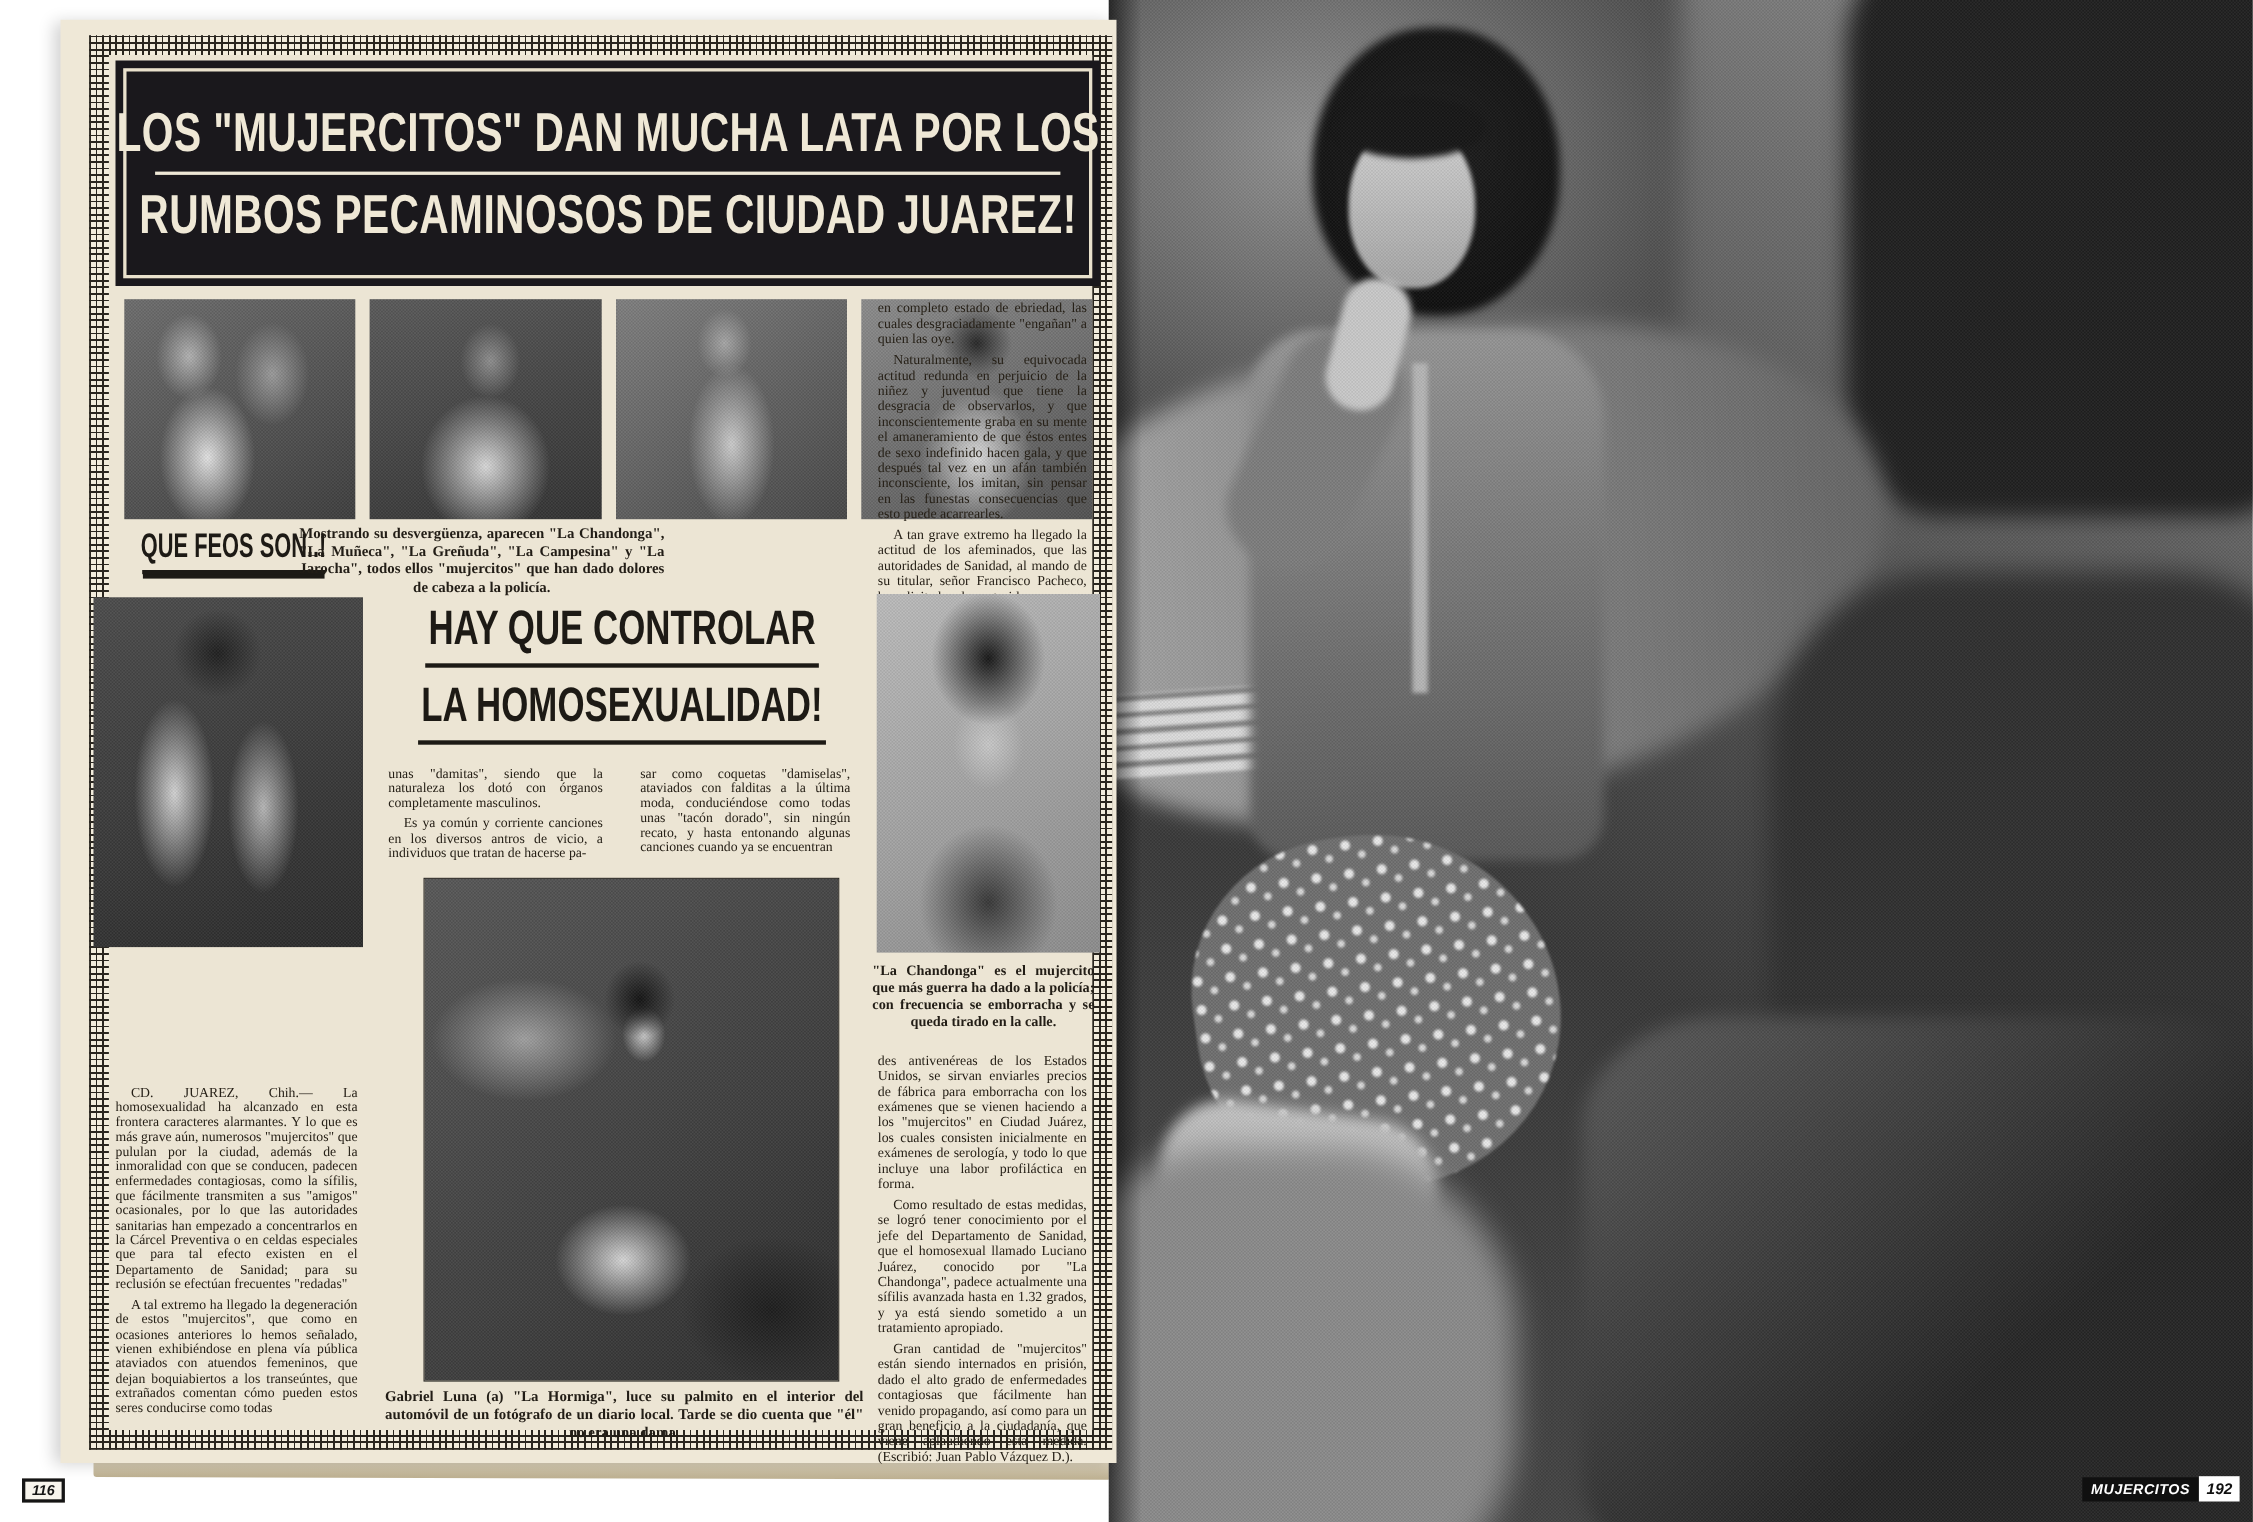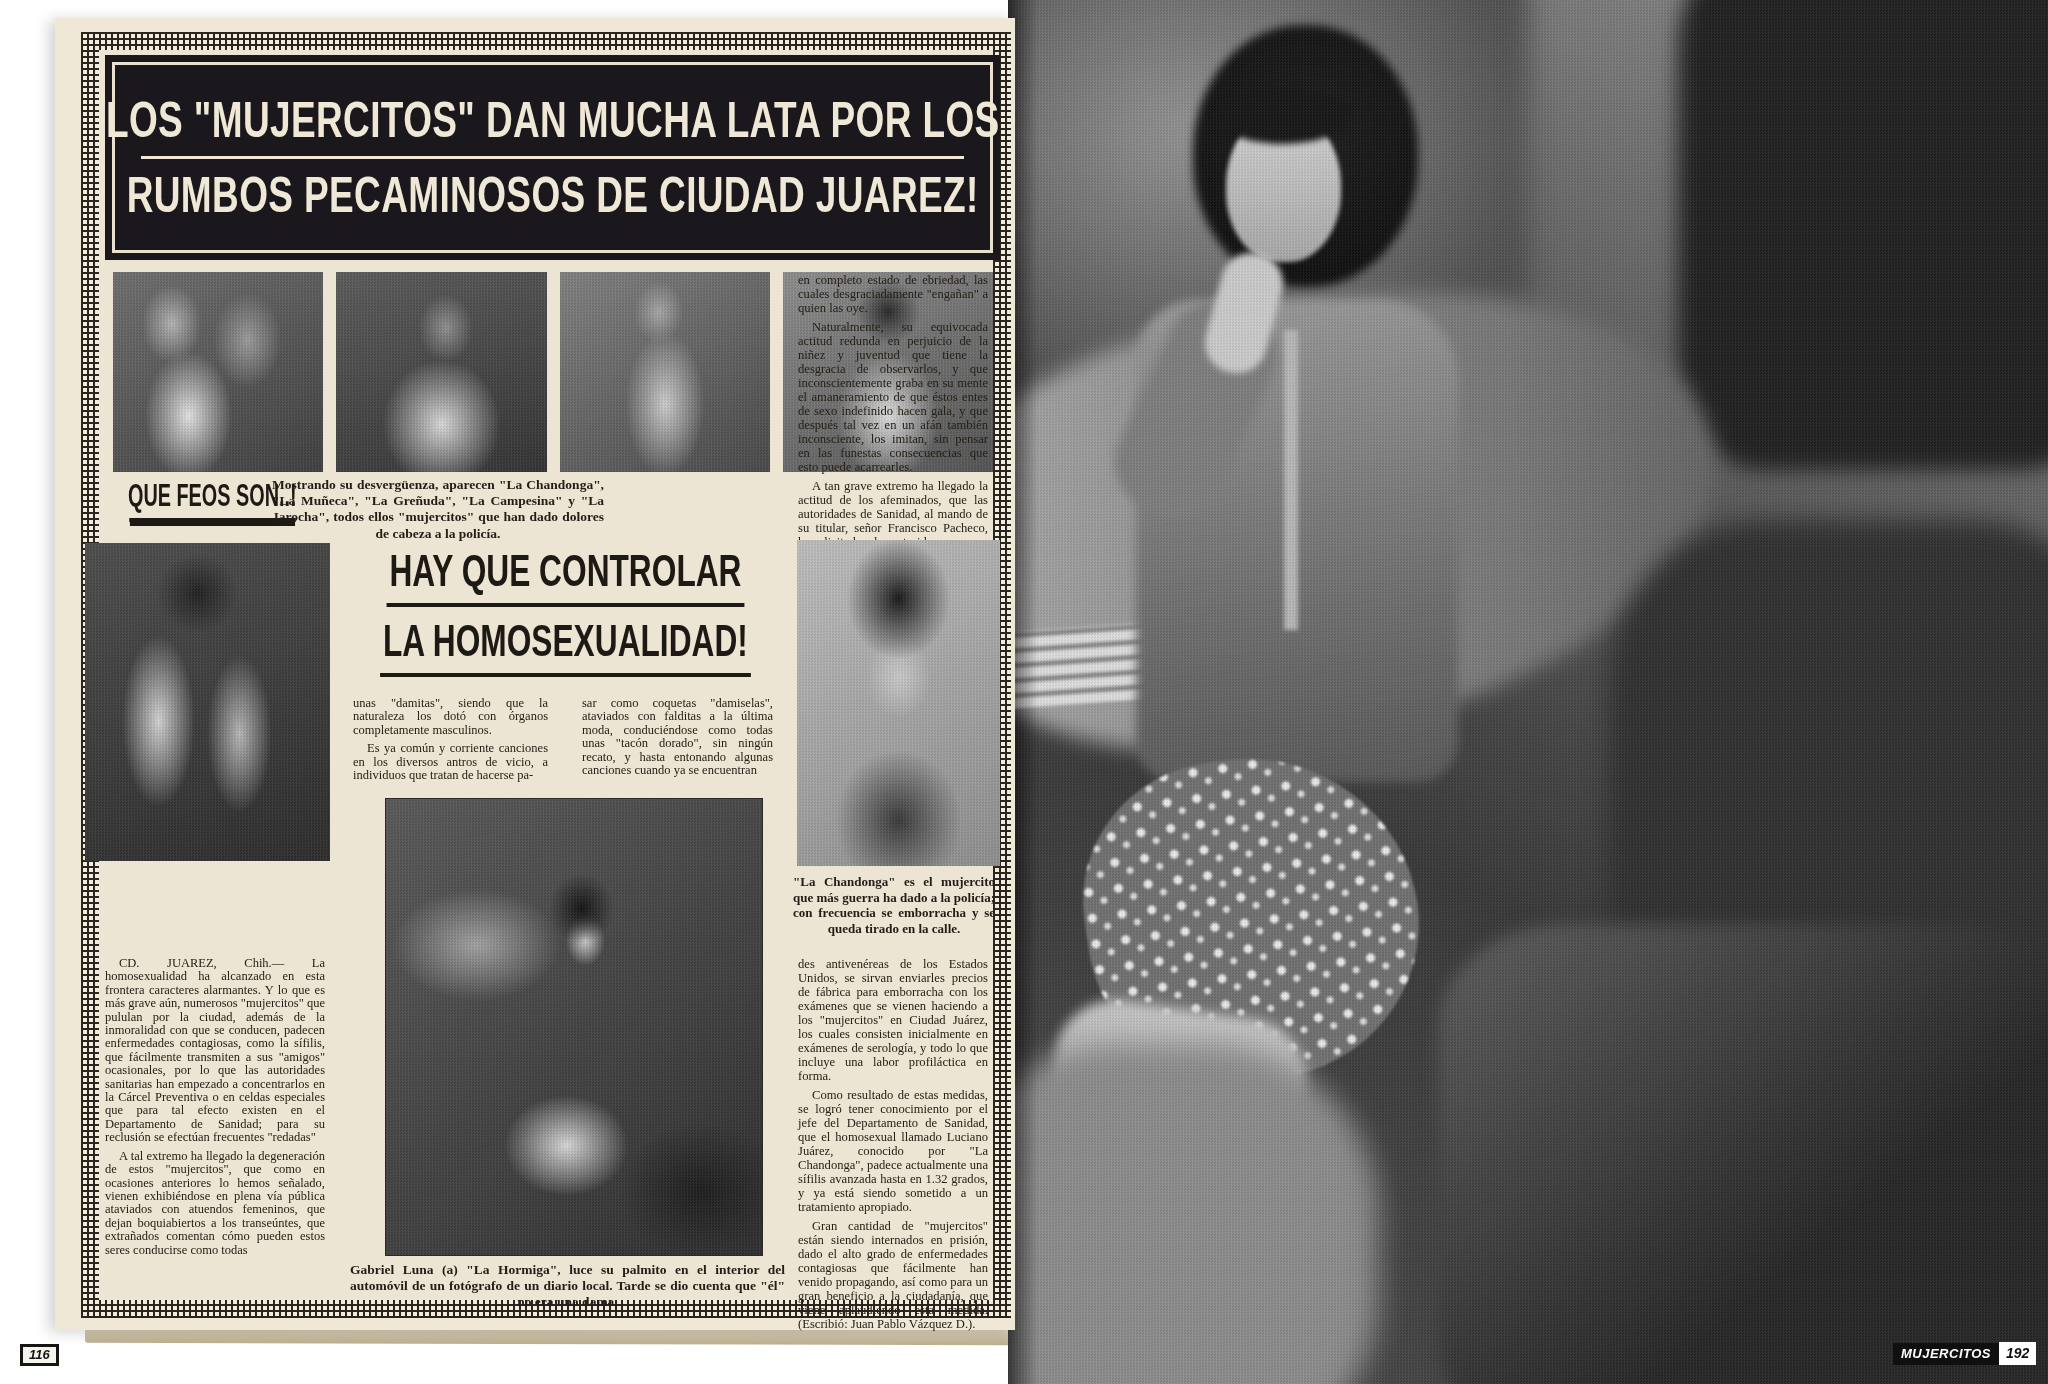--- a/index.html
+++ b/index.html
@@ -88,21 +88,21 @@
   .left-photo{position:absolute;left:30px;top:525px;width:245px;height:318px;
     background:
       radial-gradient(ellipse 52px 122px at 30% 56%,#d2d2d2,transparent 70%),
       radial-gradient(ellipse 46px 112px at 63% 60%,#b6b6b6,transparent 70%),
       radial-gradient(ellipse 62px 62px at 46% 16%,#202020,transparent 65%),
       linear-gradient(160deg,#4c4c4c,#2b2b2b);}
   .left-caption{position:absolute;left:40px;top:857px;width:232px;font-size:13px;line-height:1.24;}
   .bodytext{color:#262017;font-size:12.5px;line-height:13.4px;text-align:justify;}
   .bodytext p{margin:5px;text-indent:14px;}
   .bodytext p.noindent{text-indent:0;}
-  .left-article{position:absolute;left:45px;top:934px;width:230px;}
+  .left-article{position:absolute;left:45px;top:964px;width:230px;}
   
   .sec-headline{
     position:absolute;left:300px;top:528px;width:420px;
     display:flex;flex-direction:column;align-items:center;gap:9px;
   }
   .sec-line{
     display:inline-block;font-family:"Liberation Sans",sans-serif;font-weight:700;
     font-size:44px;color:#1d1a15;white-space:nowrap;transform:scaleX(.72);
     border-bottom:4px solid #1d1a15;padding:0 4px 7px 4px;
   }

